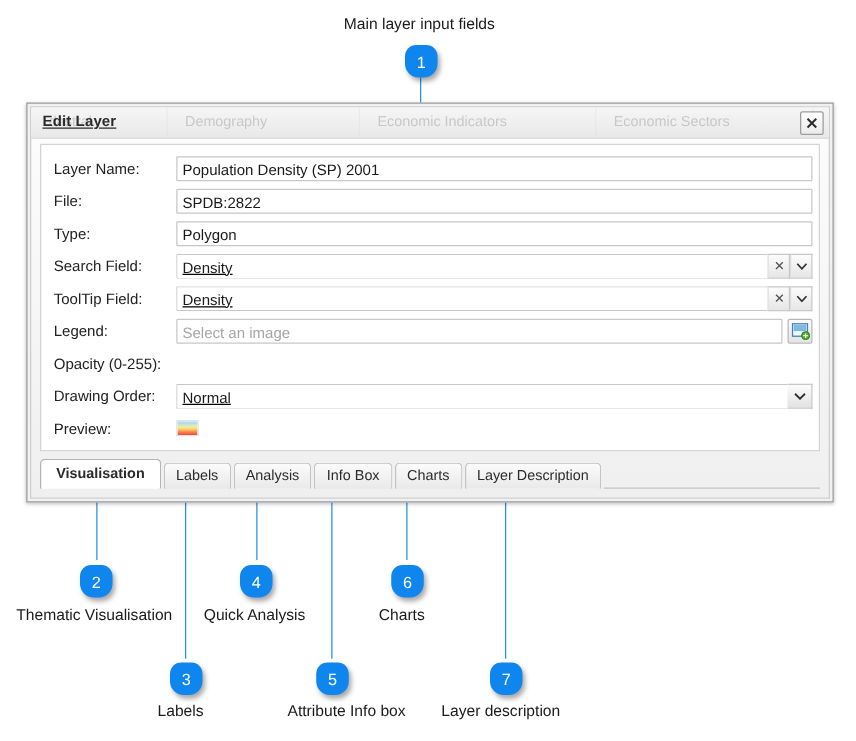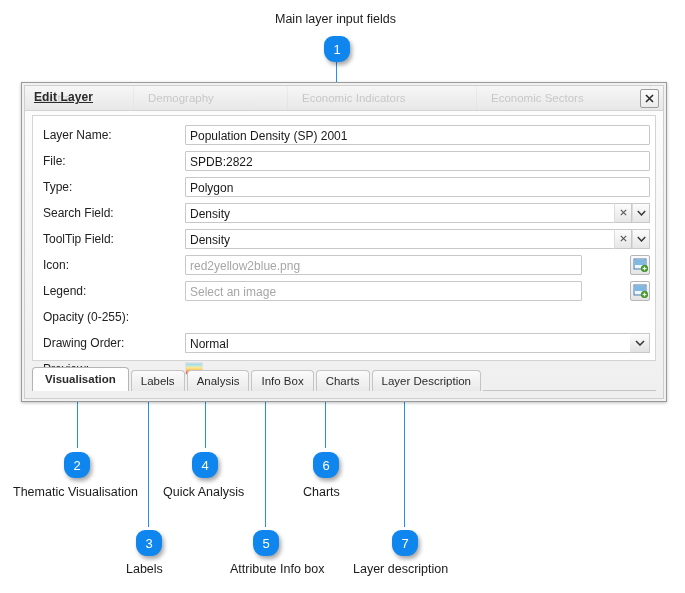--- a/index.html
+++ b/index.html
@@ -128,21 +128,20 @@
     background: #ffffff;
     border: 1px solid #d4d4d4;
     box-sizing: border-box;
     padding: 6px 5px 0 5px;
   }
   .row {
     display: flex;
     align-items: center;
     height: 25px;
     margin-bottom: 1px;
-    gap: 44px;
   }
   .row-label {
     width: 103px;
     flex: 0 0 103px;
     font-size: 12px;
     color: #222;
     padding-left: 5px;
     box-sizing: border-box;
   }
   .field {
@@ -153,21 +152,21 @@
     font-size: 12px;
     color: #1a1a1a;
     line-height: 20px;
     padding: 0 4px;
     box-sizing: border-box;
     border-radius: 1px;
     overflow: hidden;
     white-space: nowrap;
   }
   .field.placeholder { color: #a6a6a6; }
-  .combo-wrap { flex: 1; display: flex; height: 20px; }
+  .combo-wrap { flex: 1; display: flex; height: 20px; text-decoration: underline; }
   .combo-wrap .field { flex: 1; border-right: none; }
   .mini-btn {
     width: 18px;
     height: 20px;
     border: 1px solid #c8c8c8;
     border-left: 1px solid #dcdcdc;
     background: linear-gradient(#fcfcfc, #e6e6e6);
     display: flex;
     align-items: center;
     justify-content: center;
@@ -334,33 +333,20 @@
               </svg>
             </div>
             <div class="mini-btn">
               <svg width="9" height="6" viewBox="0 0 9 6">
                 <path d="M0.8 1 L4.5 5 L8.2 1" stroke="#333" stroke-width="1.4" fill="none"></path>
               </svg>
             </div>
           </div>
         </div>
         <div class="row">
-          <div class="row-label">Icon:</div>
-          <div class="field placeholder">red2yellow2blue.png</div>
-          <div class="browse-btn">
-            <svg width="15" height="15" viewBox="0 0 15 15">
-              <rect x="1" y="2" width="12" height="10" fill="#dfeefb" stroke="#4a7fae" stroke-width="1"></rect>
-              <rect x="2" y="3" width="10" height="5" fill="#7fb8e0"></rect>
-              <rect x="2" y="8" width="10" height="3" fill="#eff7fd"></rect>
-              <circle cx="11.5" cy="11.5" r="3.2" fill="#4caf2e" stroke="#2f7a18" stroke-width="0.8"></circle>
-              <path d="M11.5 9.7 v3.6 M9.7 11.5 h3.6" stroke="#ffffff" stroke-width="1.1"></path>
-            </svg>
-          </div>
-        </div>
-        <div class="row">
           <div class="row-label">Legend:</div>
           <div class="field placeholder">Select an image</div>
           <div class="browse-btn">
             <svg width="15" height="15" viewBox="0 0 15 15">
               <rect x="1" y="2" width="12" height="10" fill="#dfeefb" stroke="#4a7fae" stroke-width="1"></rect>
               <rect x="2" y="3" width="10" height="5" fill="#7fb8e0"></rect>
               <rect x="2" y="8" width="10" height="3" fill="#eff7fd"></rect>
               <circle cx="11.5" cy="11.5" r="3.2" fill="#4caf2e" stroke="#2f7a18" stroke-width="0.8"></circle>
               <path d="M11.5 9.7 v3.6 M9.7 11.5 h3.6" stroke="#ffffff" stroke-width="1.1"></path>
             </svg>

